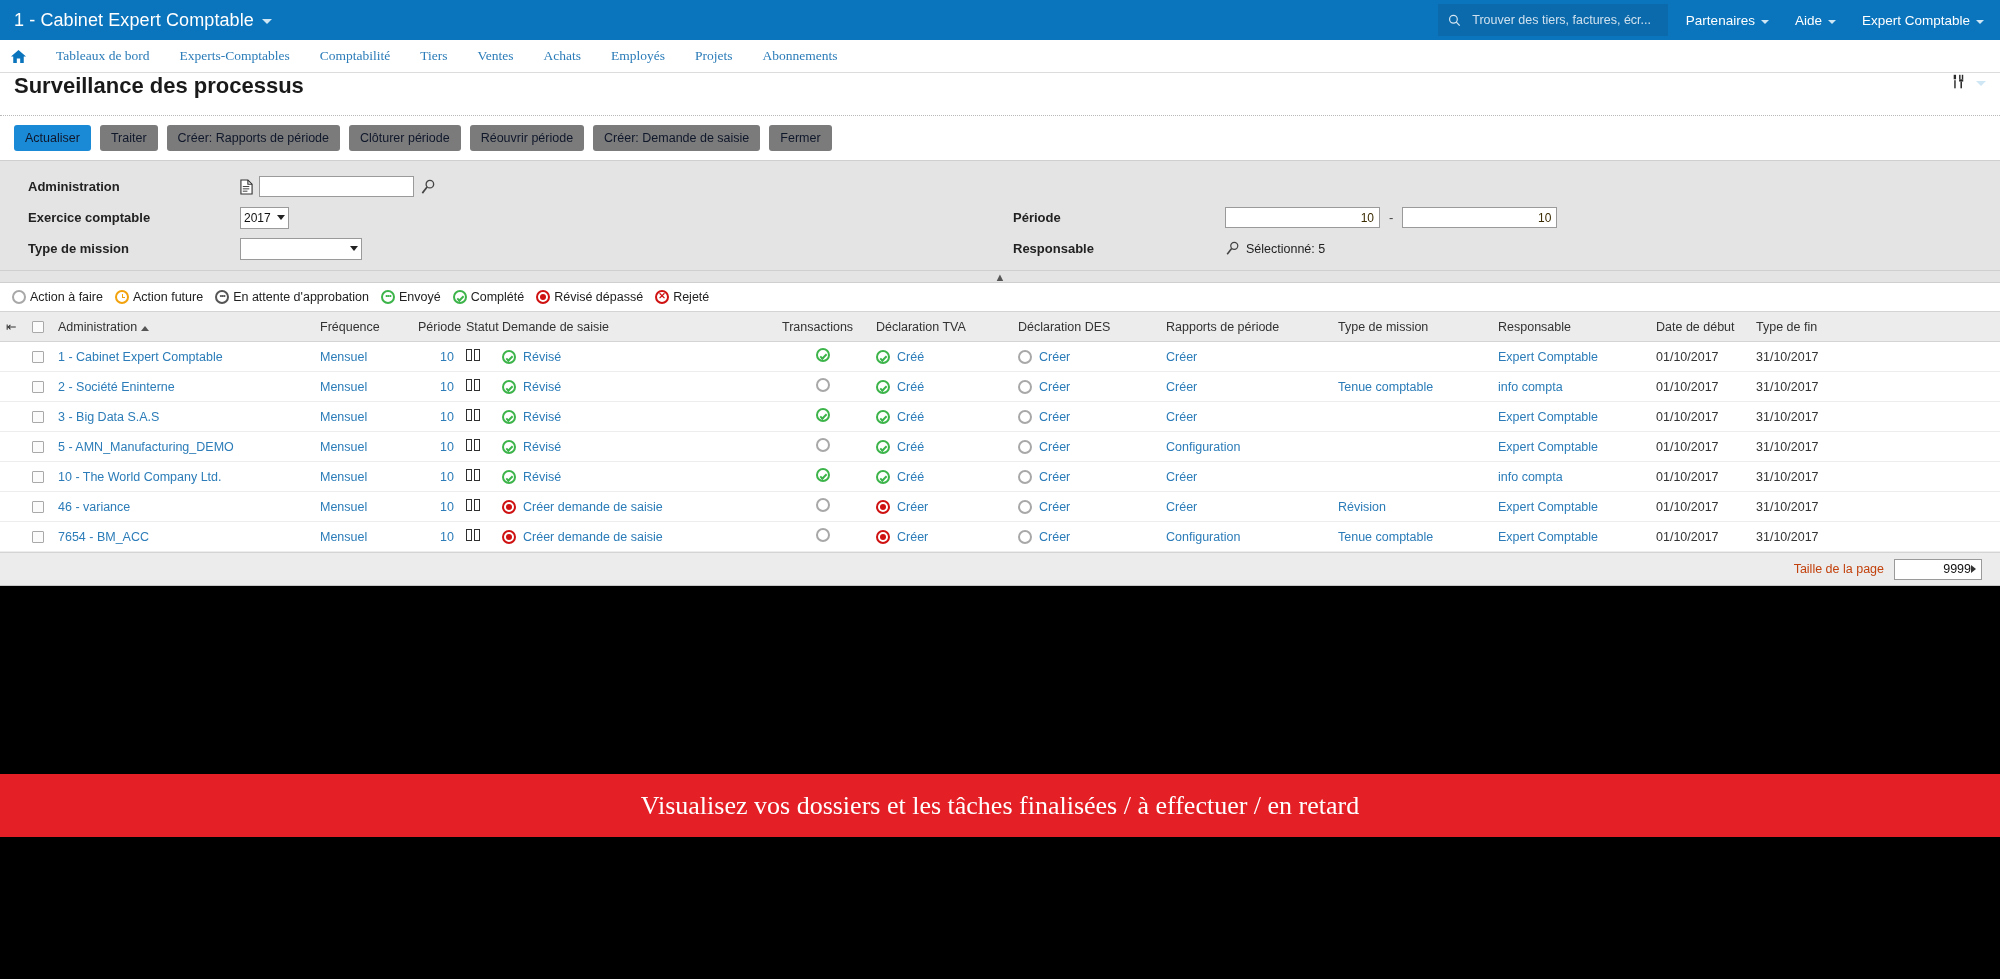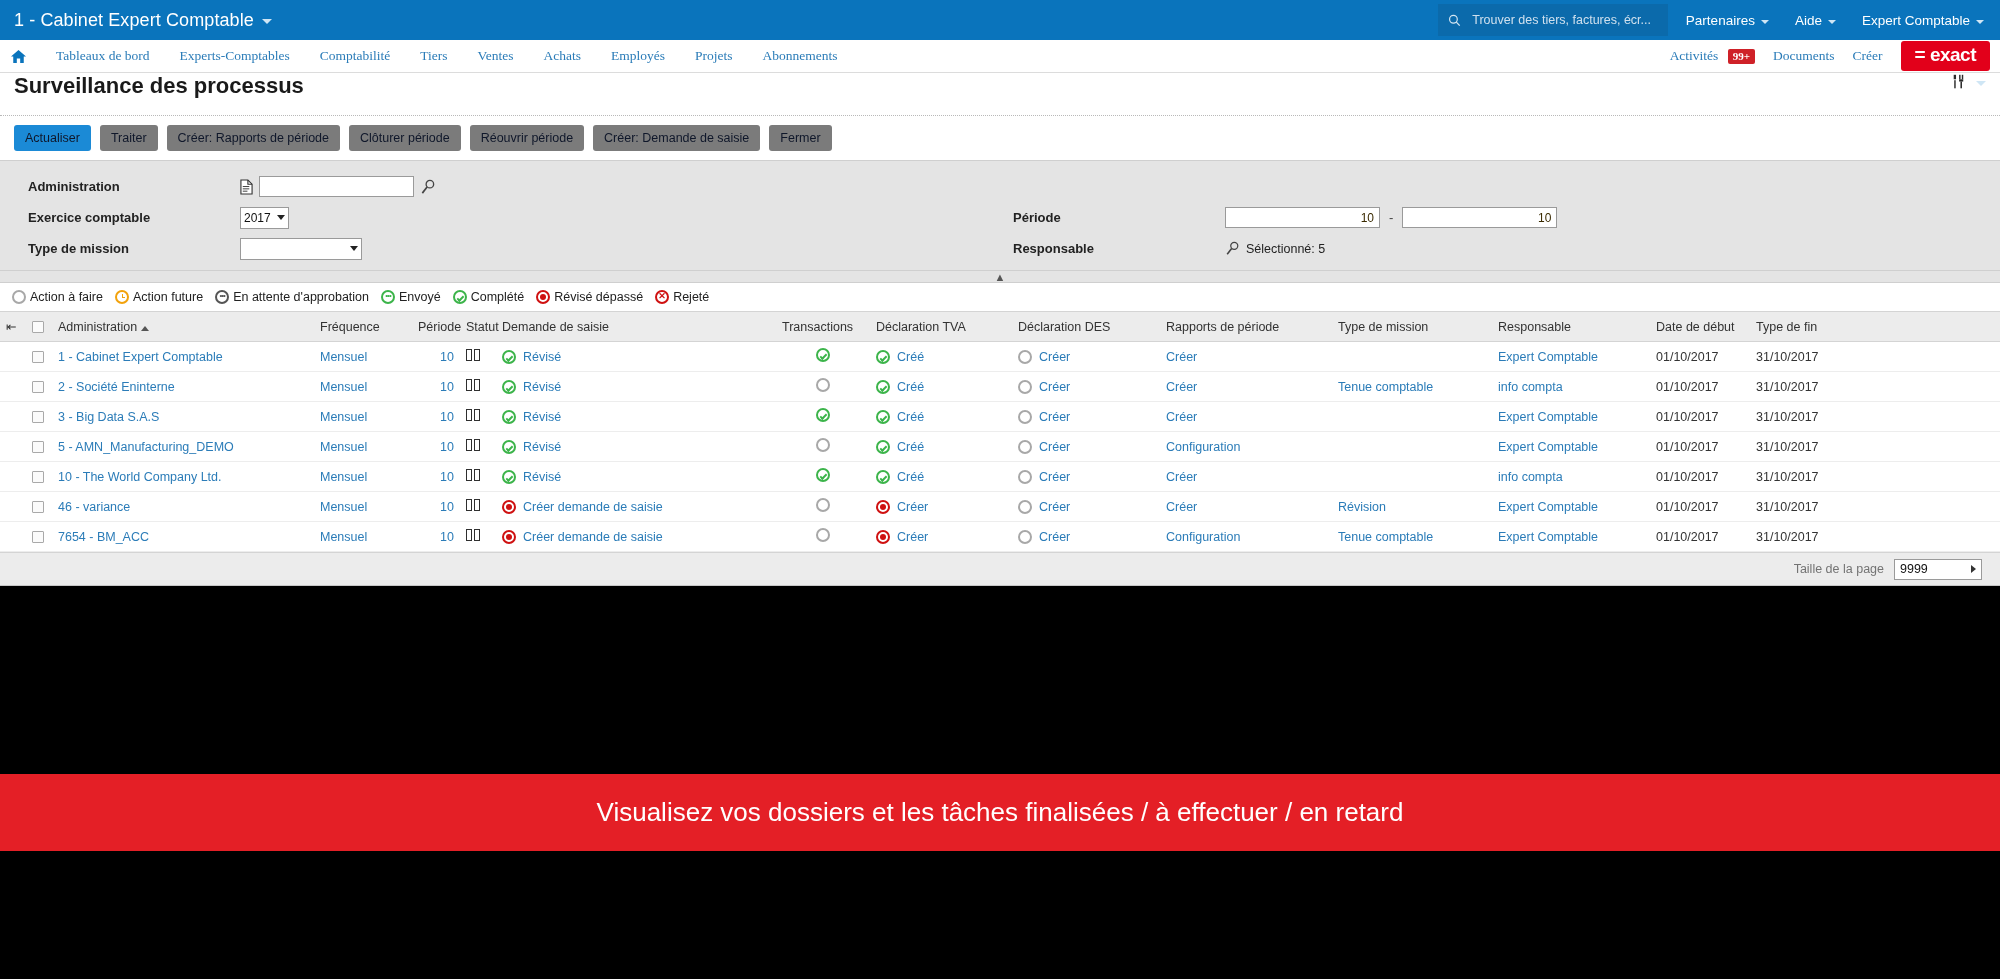--- a/index.html
+++ b/index.html
@@ -162,32 +162,32 @@
   .bookicon i {
     position:absolute; top:0; width:6px; height:12px; border:1.5px solid #2f2f2f; box-sizing:border-box;
   }
   .bookicon i.l { left:0; } .bookicon i.r { right:0; }
 
   
   .tablefooter {
     background:#ececec; border-top:1px solid #d4d4d4; border-bottom:1px solid #c7c7c7;
     height:34px; display:flex; align-items:center; justify-content:flex-end; padding-right:18px; gap:10px;
   }
-  .tablefooter .lbl { font-size:12.5px; color:#737373; }
+  .tablefooter .lbl { font-size:12.5px; color:#c2410c; }
   .pagesize {
     width:88px; height:21px; border:1px solid #9a9a9a; background:#fff;
     display:flex; align-items:center; justify-content:space-between; padding:0 5px; font-size:12.5px; color:#111;
   }
   .pagesize .tri-r { width:0;height:0;border-top:4px solid transparent;border-bottom:4px solid transparent;border-left:5px solid #333; }
 
   
   .blackgap { background:#000; height:188px; }
   .banner {
-    background:#e41f26; height:77px; display:flex; align-items:center; justify-content:center;
-    color:#fff; font-size:26px;
+    background:#e41f26; height:63px; display:flex; align-items:center; justify-content:center;
+    color:#fff; font-size:26px;font-family:Liberation Serif, serif;
   }
   .blackbottom { background:#000; height:28px; }
 </style>
 </head>
 <body>
 
 <div class="app">
 
   <div class="topbar">
     <div class="company">
@@ -228,29 +228,20 @@
     <div class="navitem">Tableaux de bord</div>
     <div class="navitem">Experts-Comptables</div>
     <div class="navitem">Comptabilité</div>
     <div class="navitem">Tiers</div>
     <div class="navitem">Ventes</div>
     <div class="navitem">Achats</div>
     <div class="navitem">Employés</div>
     <div class="navitem">Projets</div>
     <div class="navitem">Abonnements</div>
 
-    <div class="navright">
-      <div class="navitem">
-        <span>Activités</span>
-        <span class="badge">99+</span>
-      </div>
-      <div class="navitem">Documents</div>
-      <div class="navitem">Créer</div>
-      <div class="exact-logo">= exact</div>
-    </div>
   </div>
 
   <div class="pagetitle-row">
     <div class="pagetitle">Surveillance des processus</div>
     <div class="title-tools">
       <svg width="18" height="18" viewBox="0 0 20 20">
         <rect x="3" y="2" width="2.6" height="5" fill="#2b2b2b"></rect>
         <rect x="3.6" y="8" width="1.6" height="9" fill="#2b2b2b"></rect>
         <rect x="9" y="2" width="1.6" height="5" fill="#2b2b2b"></rect>
         <rect x="12" y="2" width="1.6" height="5" fill="#2b2b2b"></rect>
@@ -634,21 +625,21 @@
           <td><span class="lnk">Expert Comptable</span></td>
           <td>01/10/2017</td>
           <td>31/10/2017</td>
         </tr>
       </tbody>
   </table>
 
   <div class="tablefooter">
     <span class="lbl">Taille de la page</span>
     <div class="pagesize">
-      <span style="flex:1;text-align:left">9999</span>
+      <span style="flex:1;text-align:right">9999</span>
       <span class="tri-r"></span>
     </div>
   </div>
 
   <div class="blackgap"></div>
   <div class="banner">
     <span>Visualisez vos dossiers et les tâches finalisées / à effectuer / en retard</span>
   </div>
   <div class="blackbottom"></div>
 </div>

